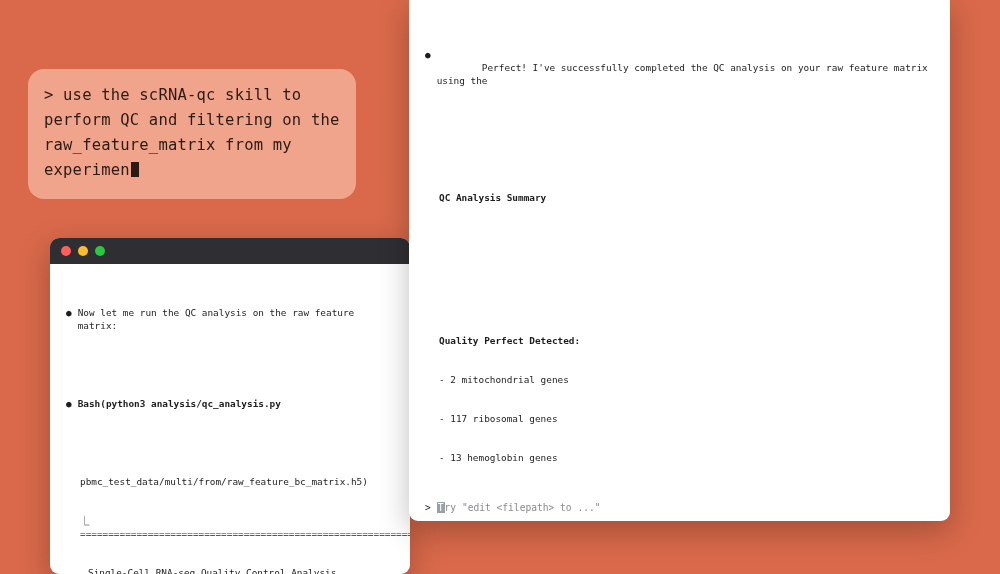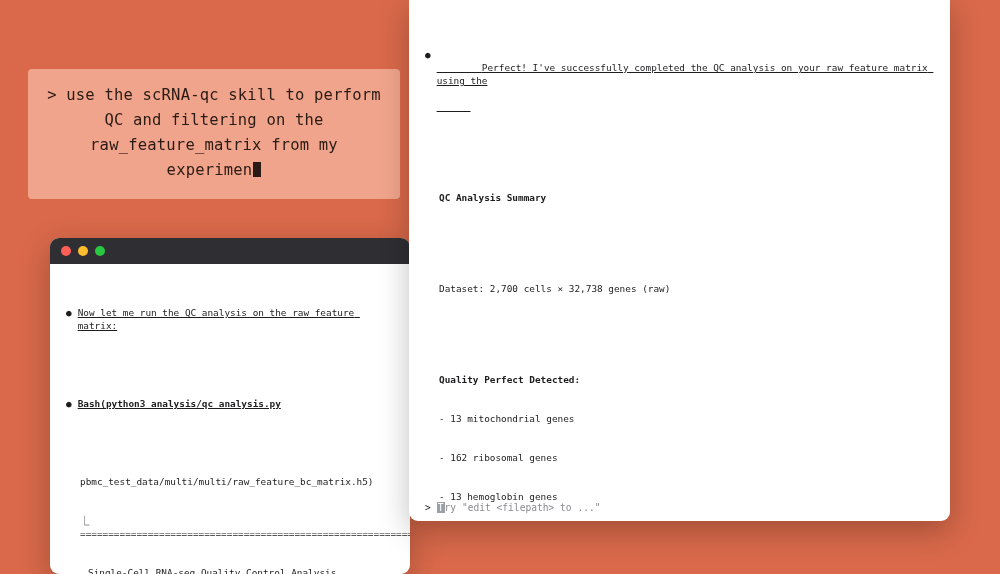--- a/index.html
+++ b/index.html
@@ -13,30 +13,29 @@
     font-family: "DejaVu Sans Mono", monospace;
     overflow: hidden;
     position: relative;
   }
 
   
   #prompt-card {
     position: absolute;
     left: 28px;
     top: 69px;
-    width: 372px;
+    width: 328px;
     background: #f0a48c;
-    border-radius: 4px;
+    border-radius: 16px;
     padding: 14px 16px 16px 16px;
     box-sizing: border-box;
     color: #2b1b14;
     font-size: 15.5px;
     line-height: 25px;
     letter-spacing: 0.2px;
-    text-align: center;
   }
   #prompt-card .cursor {
     display: inline-block;
     width: 8px;
     height: 15px;
     background: #2b1b14;
     vertical-align: -2px;
     margin-left: 1px;
   }
 
@@ -96,21 +95,21 @@
   }
   #window-front .term-body {
     padding: 9px 14px 8px 16px;
     height: 100%;
     box-sizing: border-box;
   }
 
   .line { white-space: pre-wrap; }
   .bullet-line { display: flex; gap: 6px; align-items: flex-start; }
   .bullet { flex: 0 0 auto; }
-  .bullet-text { flex: 1 1 auto; text-decoration: underline; }
+  .bullet-text { flex: 1 1 auto; }
   .blank { height: 13px; }
   .bold { font-weight: bold; }
   .indent1 { padding-left: 14px; }
   .indent2 { padding-left: 22px; }
 
   
   #front-input-row {
     position: absolute;
     left: 0;
     right: 0;
@@ -140,21 +139,21 @@
   <div class="titlebar">
     <span class="dot red"></span>
     <span class="dot yellow"></span>
     <span class="dot green"></span>
   </div>
   <div class="term-body">
     <div class="bullet-line"><span class="bullet">●</span><span class="bullet-text">Now let me run the QC analysis on the raw feature matrix:</span></div>
     <div class="blank"></div>
     <div class="bullet-line"><span class="bullet">●</span><span class="bullet-text bold">Bash(python3 analysis/qc_analysis.py</span></div>
     <div class="blank"></div>
-    <div class="line indent1">pbmc_test_data/multi/multi/raw_feature_bc_matrix.h5)</div>
+    <div class="line indent1">pbmc_test_data/multi/from/raw_feature_bc_matrix.h5)</div>
     <div class="line indent1">⎿  ================================================================</div>
     <div class="line indent2">Single-Cell RNA-seq Quality Control Analysis</div>
     
     
     
     
     
     
     
     
@@ -175,26 +174,25 @@
       <span class="bullet">●</span>
       <span class="bullet-text">
         <span>Perfect! I've successfully completed the QC analysis on your raw feature matrix using the</span><br>
       </span>
     </div>
 
     <div class="blank"></div>
     <div class="line indent1 bold">QC Analysis Summary</div>
 
     <div class="blank"></div>
-    <div class="line indent1">Dataset: 2,700 cells × 32,738 genes (raw)</div>
 
     <div class="blank"></div>
     <div class="line indent1 bold">Quality Perfect Detected:</div>
-    <div class="line indent1">- 13 mitochondrial genes</div>
-    <div class="line indent1">- 162 ribosomal genes</div>
+    <div class="line indent1">- 2 mitochondrial genes</div>
+    <div class="line indent1">- 117 ribosomal genes</div>
     <div class="line indent1">- 13 hemoglobin genes</div>
 
     
     
     
     
     
 
     
     

